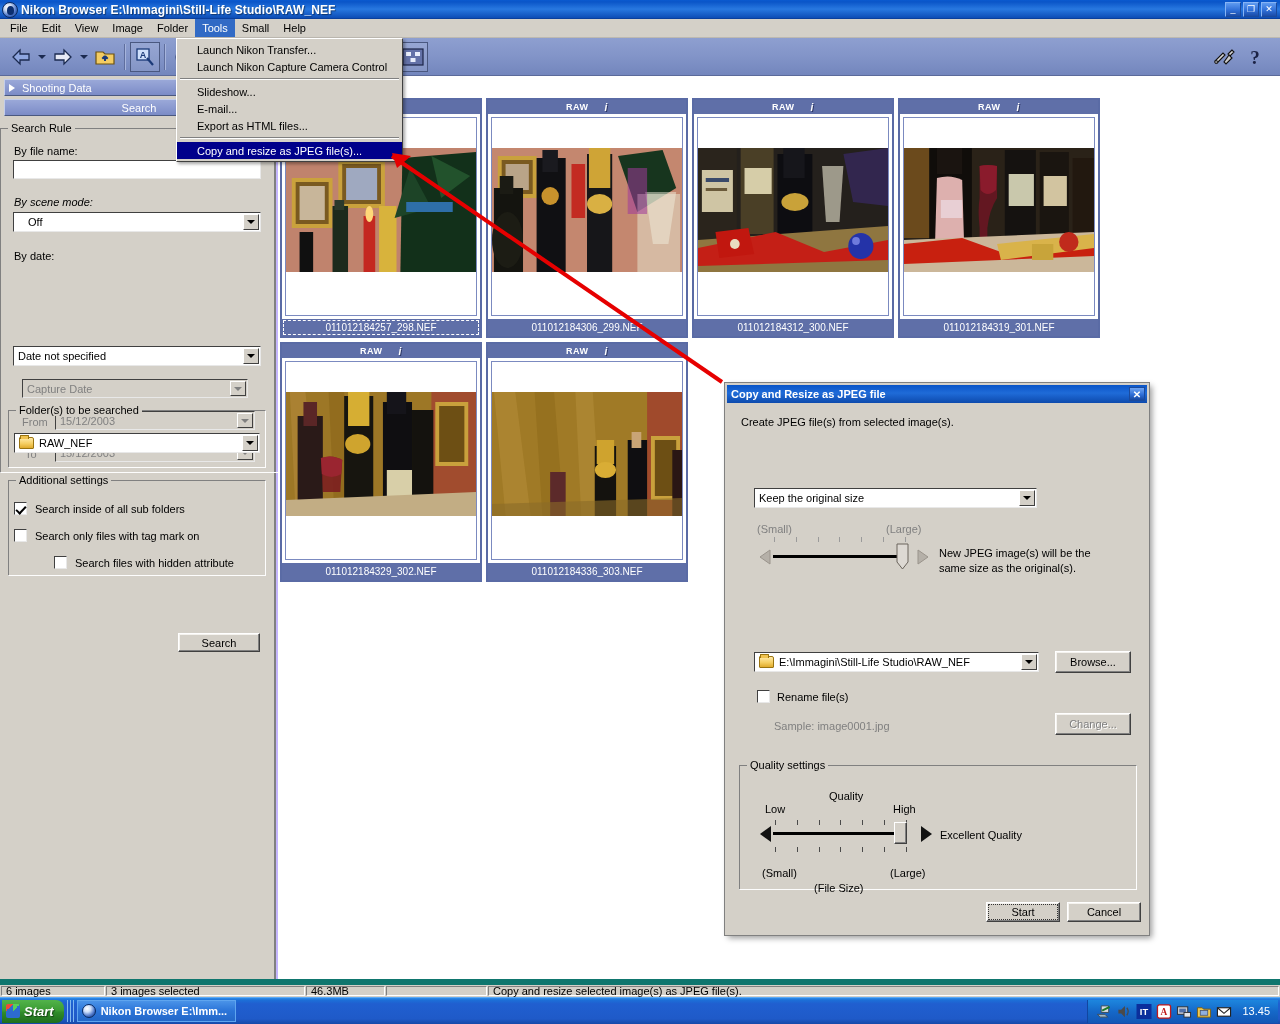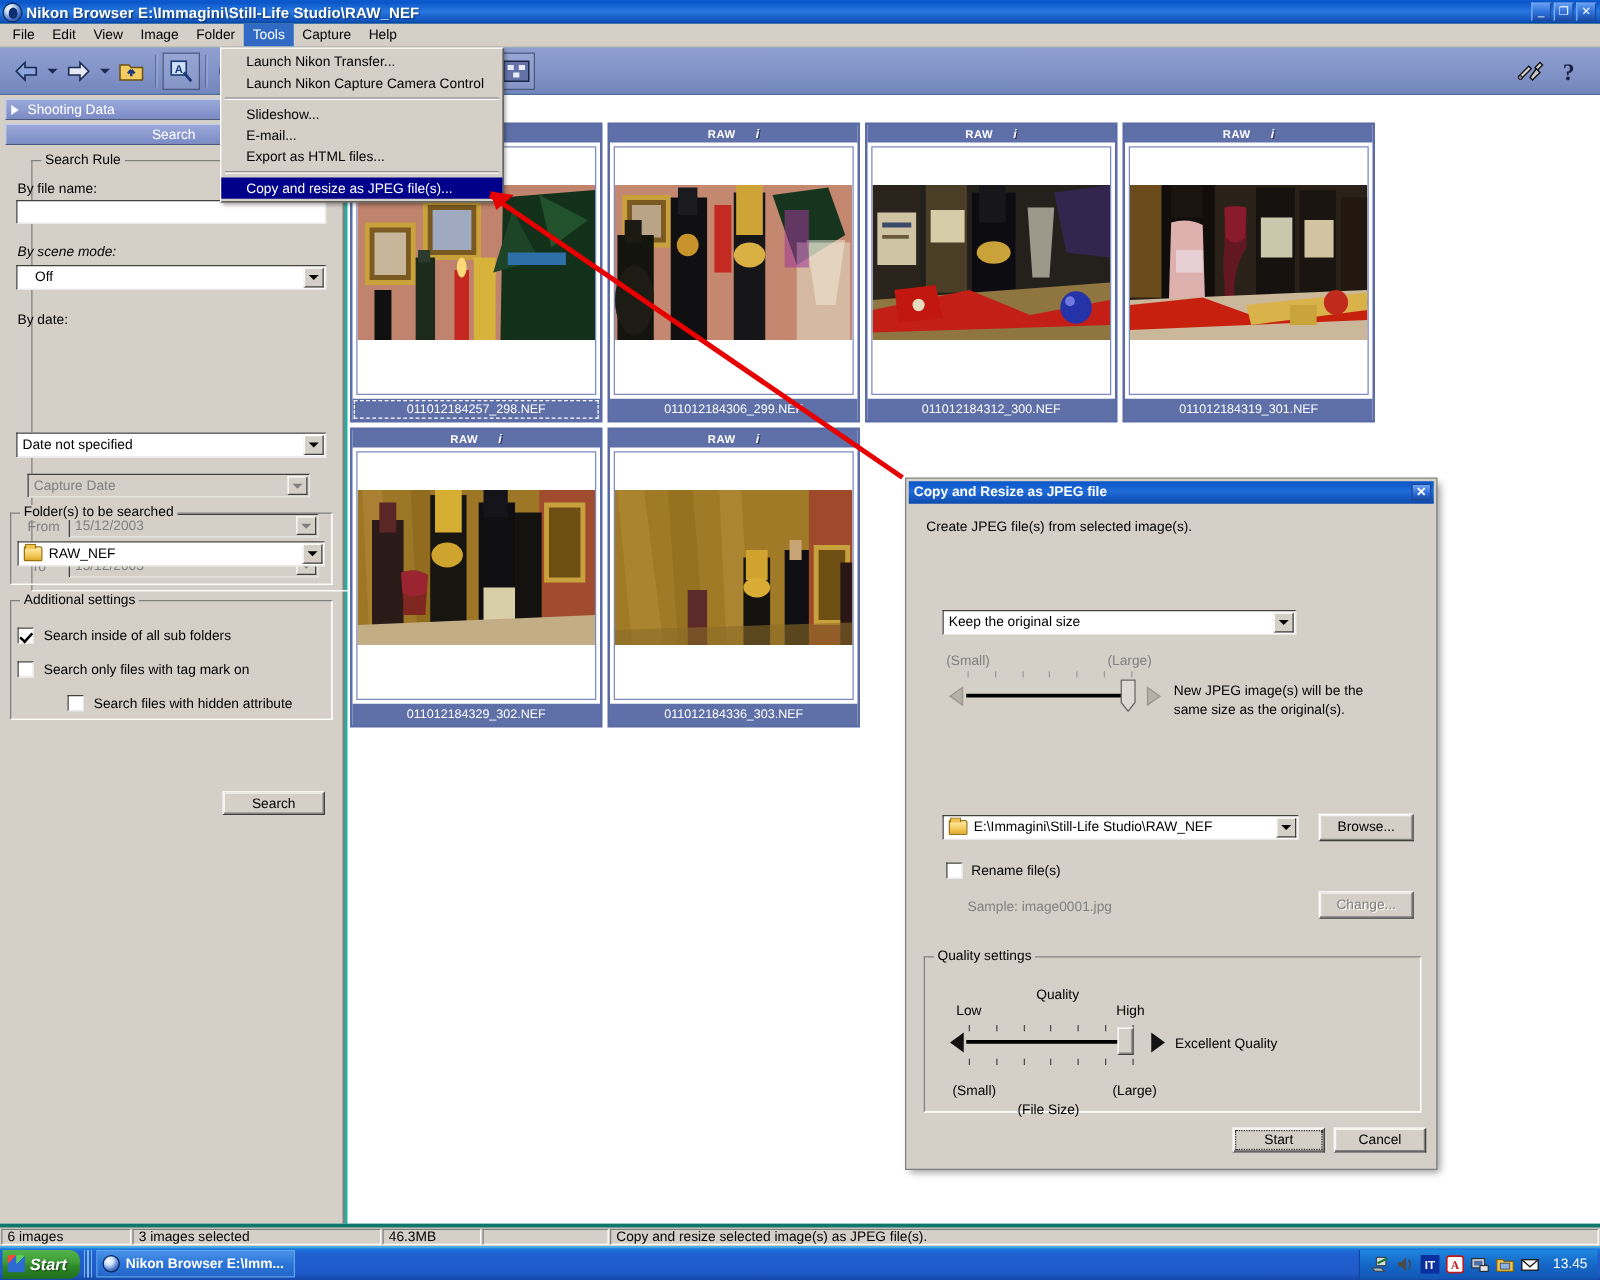--- a/index.html
+++ b/index.html
@@ -7,21 +7,21 @@
     margin: 0; padding: 0;
     width: 1280px; height: 1024px;
     overflow: hidden;
     font-family: "Liberation Sans", sans-serif;
     font-size: 11px;
     background: #ffffff;
   }
   #app {
     position: relative;
     width: 1280px; height: 1024px;
-    background: #14b8a6;
+    background: #c4b5fd;
   }
 
   
   .titlebar {
     position: absolute; left: 0; top: 0; width: 1280px; height: 19px;
     background: linear-gradient(180deg,#0a5ad0 0%,#0a55c8 10%,#2878e0 48%,#0e4fb8 92%,#08388f 100%);
     display: flex; align-items: center;
   }
   .tb-icon {
     width: 16px; height: 16px; margin-left: 2px; margin-right: 3px;
@@ -233,21 +233,21 @@
     box-shadow: inset -1px -1px 0 #808080;
   }
   .ticks { position: absolute; display: flex; justify-content: space-between; }
   .ticks i { display:block; width:1px; height:5px; background:#4a4a4a; }
   .ticks.dimt i { background:#9a9a9a; }
 
   
   .statusbar {
     position: absolute; left: 0; top: 979px; width: 1280px; height: 18px;
     background: #d4d0c8; display: flex; align-items: stretch;
-    border-top: 3px solid #0f766e;
+    border-top: 6px solid #0f766e;
   }
   .sb-cell {
     border: 1px solid #808080; border-top-color:#808080; border-left-color:#808080;
     border-right-color:#ffffff; border-bottom-color:#ffffff;
     font-size: 11px; display:flex; align-items:center; padding-left: 4px; color:#000;
     margin: 1px 0 1px 1px;
   }
 
   
   .taskbar {
@@ -305,21 +305,21 @@
     </div>
   </div>
 
   <div class="menubar">
     <div class="menu-item">File</div>
     <div class="menu-item">Edit</div>
     <div class="menu-item">View</div>
     <div class="menu-item">Image</div>
     <div class="menu-item">Folder</div>
     <div class="menu-item active">Tools</div>
-    <div class="menu-item">Capture</div>
+    <div class="menu-item">Small</div>
     <div class="menu-item">Help</div>
   </div>
 
   <div class="toolbar">
     <div class="tbtn">
       <svg width="22" height="20" viewBox="0 0 22 20">
           <path d="M10 3 L3 10 L10 17 L10 13 L19 13 L19 7 L10 7 Z" fill="#8ea6e0" stroke="#1b2a50" stroke-width="1.3"></path>
         </svg>
     </div>
     <div class="tcaret"></div>
@@ -425,21 +425,21 @@
 
     <div class="palette-header" style="position:absolute;left:2px;top:2px;width:270px;">
       <span class="ph-arrow"></span>
       <span>Shooting Data</span>
     </div>
 
     <div class="palette-header centered" style="position:absolute;left:2px;top:22px;width:270px;">
       <span>Search</span>
     </div>
 
-    <div class="groupbox" style="left:25px; top:52px; width:300px; height:345px;">
+    <div class="groupbox" style="left:0; top:52px; width:300px; height:345px;">
       <span class="gb-legend">Search Rule</span>
     </div>
 
     <div class="lbl" style="position:absolute;left:14px;top:69px;">By file name:</div>
     <div class="txtin" style="position:absolute;left:13px;top:84px;width:248px;height:19px;"></div>
 
     <div class="lbl" style="position:absolute;left:14px;top:120px;font-style:italic;">By scene mode:</div>
     <div class="combo" style="position:absolute;left:13px;top:136px;width:248px;height:20px;">
       <span style="padding-left:10px">Off</span>
       <span class="arrowbtn"></span>

